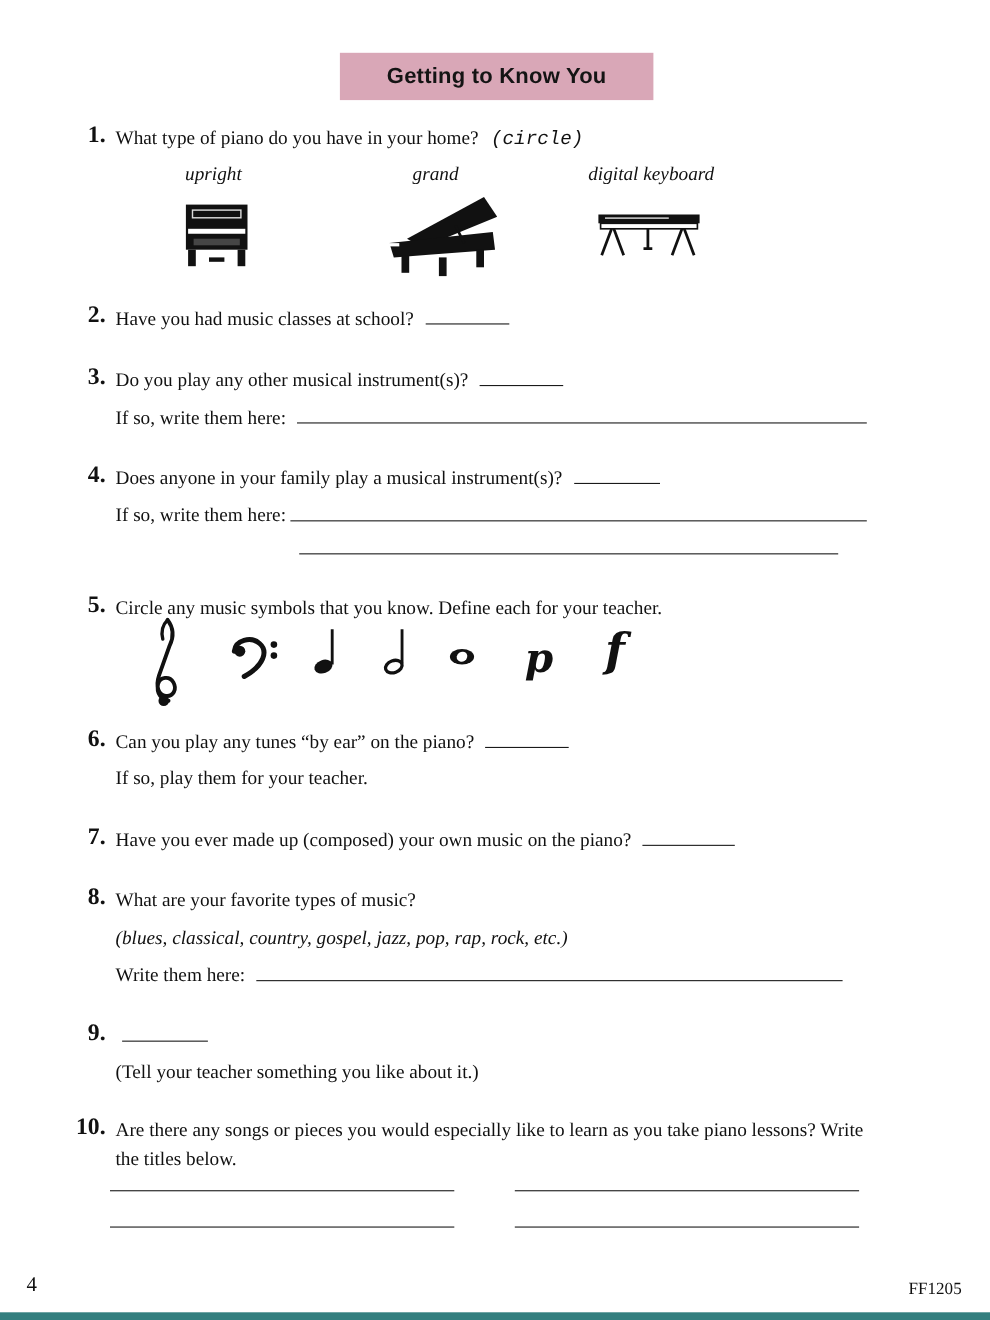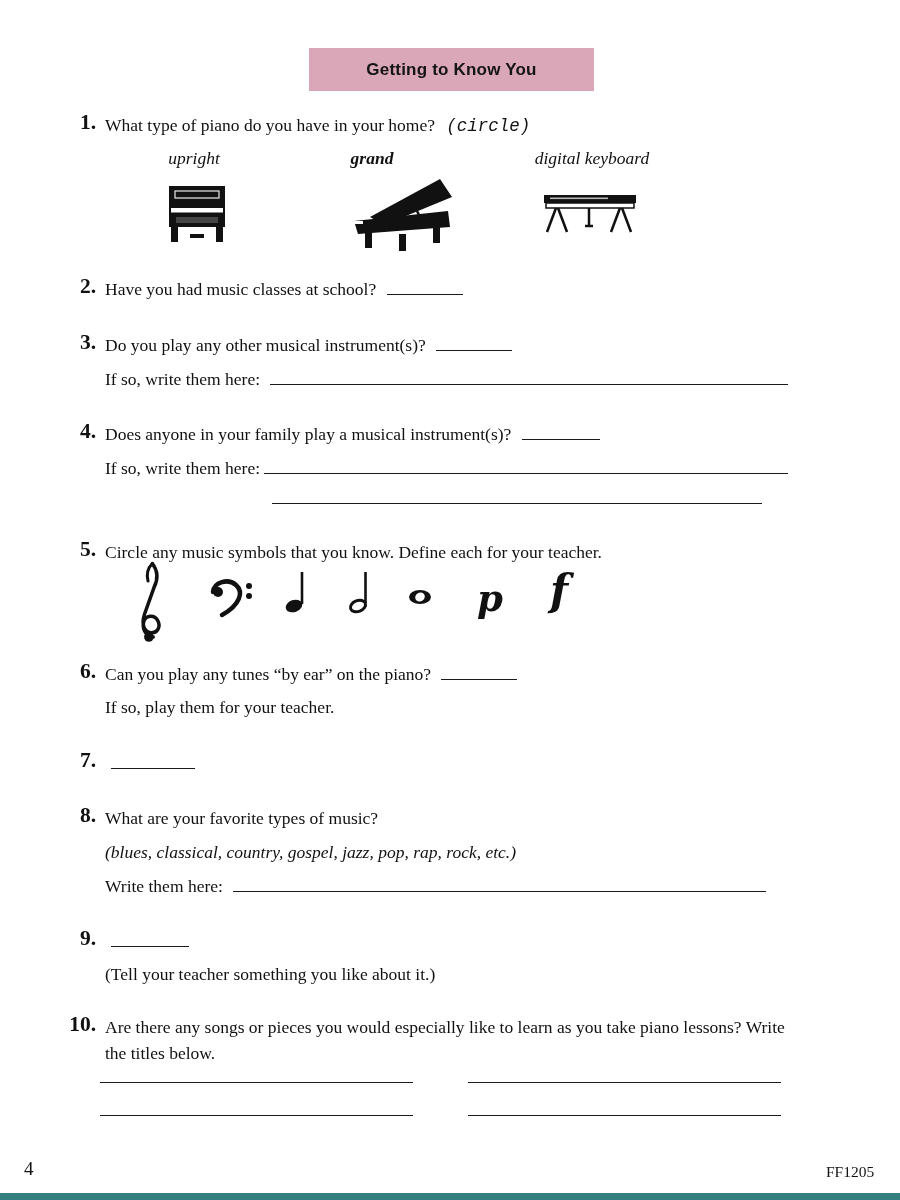--- a/index.html
+++ b/index.html
@@ -4,21 +4,21 @@
 <style>
   html,body { margin:0; padding:0; background:#e8e8e8; }
   .page {
     position:relative; width:900px; height:1200px; margin:0 auto;
     background:#ffffff; overflow:hidden;
     font-family:"Liberation Serif", serif; color:#111;
   }
   .banner {
     position:absolute; left:309px; top:48px; width:285px; height:43px;
     display:flex; align-items:center; justify-content:center;
-    font-family:"Liberation Sans", sans-serif; font-weight:bold; font-size:17px;
+    font-family:"Liberation Sans", sans-serif; font-weight:bold; font-size:20px;
     color:#141414; letter-spacing:0.2px;
   }
   .q { position:absolute; left:60px; width:800px; padding-left:45px; font-size:17.5px; line-height:26px; }
   .qnum { position:absolute; left:0; top:-3px; width:36px; text-align:right; font-weight:bold; font-size:21.5px; }
   .ital { font-style:italic; }
   .blank { display:inline-block; border-bottom:1.5px solid #1a1a1a; height:13px; vertical-align:baseline; }
   .longline { position:absolute; border-bottom:1.5px solid #1a1a1a; height:14px; }
   .optlabel { position:absolute; transform:translateX(-50%); font-style:italic; font-size:17.5px; }
   .sym { position:absolute; }
   .dyn { position:absolute; font-family:"DejaVu Serif", serif; font-style:italic; font-weight:bold; }
@@ -36,21 +36,21 @@
     <span>Getting to Know You</span>
   </div>
 
   <div class="q" style="top:112px;">
     <span class="qnum">1.</span>
     <span>What type of piano do you have in your home?</span>
     <span class="ital" style="margin-left:7px;font-family:Liberation Mono, monospace;">(circle)</span>
   </div>
 
   <div class="optlabel" style="left:194px; top:148px;">upright</div>
-  <div class="optlabel" style="left:372px; top:148px;font-weight:bold;">grand</div>
+  <div class="optlabel" style="left:396px; top:148px;">grand</div>
   <div class="optlabel" style="left:592px; top:148px;">digital keyboard</div>
 
   <div class="sym" style="left:163px; top:184px;">
     <svg width="68" height="62" viewBox="0 0 68 62">
       <rect x="6" y="2" width="56" height="41" fill="#111"></rect>
       <rect x="12" y="7" width="44" height="7" fill="none" stroke="#fff" stroke-width="1.3" opacity="0.85"></rect>
       <rect x="8" y="24" width="52" height="4.5" fill="#fff"></rect>
       <rect x="13" y="33" width="42" height="6" fill="#fff" opacity="0.22"></rect>
       <rect x="8" y="43" width="7" height="15" fill="#111"></rect>
       <rect x="53" y="43" width="7" height="15" fill="#111"></rect>
@@ -161,20 +161,21 @@
     <span class="qnum">6.</span>
     <span>Can you play any tunes “by ear” on the piano?</span>
     <span class="blank" style="width:76px; margin-left:6px;"></span>
   </div>
   <div class="q" style="top:694px;">
     <span>If so, play them for your teacher.</span>
   </div>
 
   <div class="q" style="top:750px;">
     <span class="qnum">7.</span>
+    <span>Have you ever made up (composed) your own music on the piano?</span>
     <span class="blank" style="width:84px; margin-left:6px;"></span>
   </div>
 
   <div class="q" style="top:805px;">
     <span class="qnum">8.</span>
     <span>What are your favorite types of music?</span>
   </div>
   <div class="q ital" style="top:839px;">
     <span>(blues, classical, country, gospel, jazz, pop, rap, rock, etc.)</span>
   </div>

